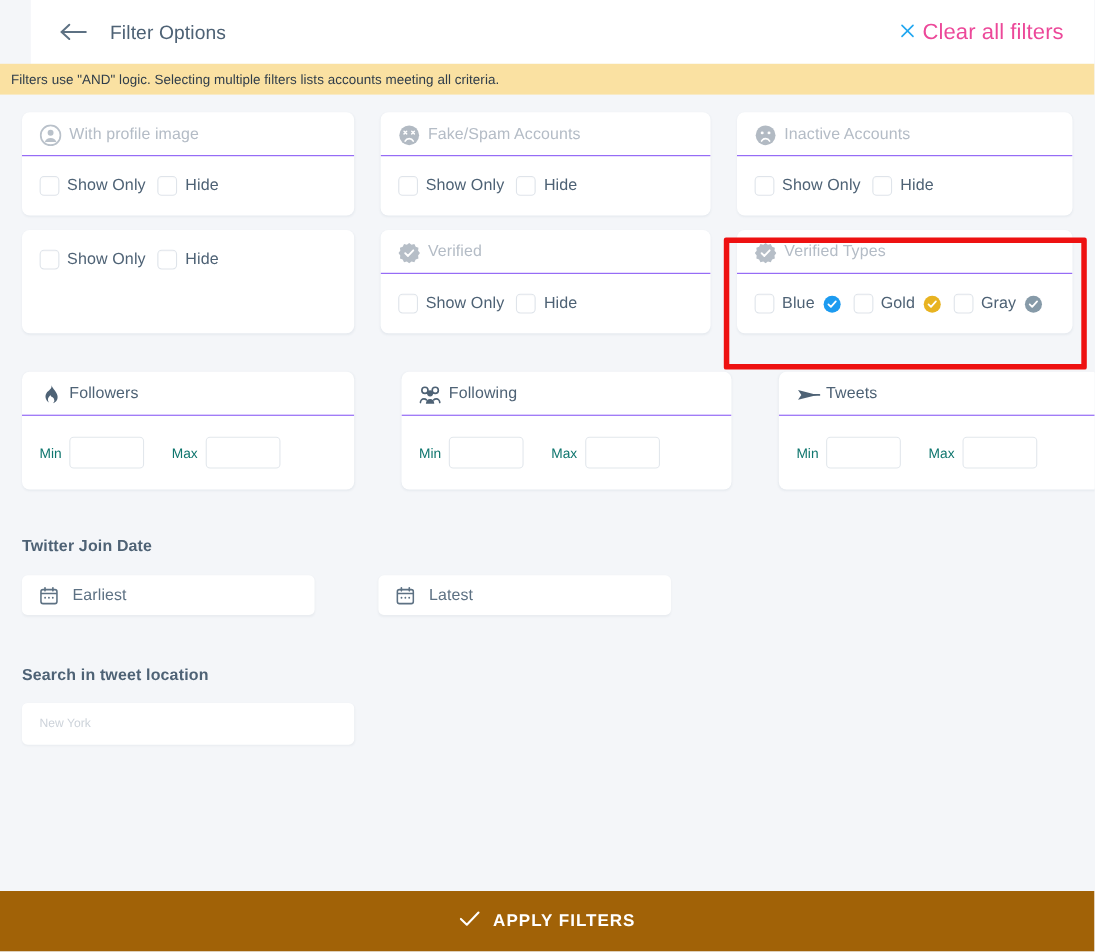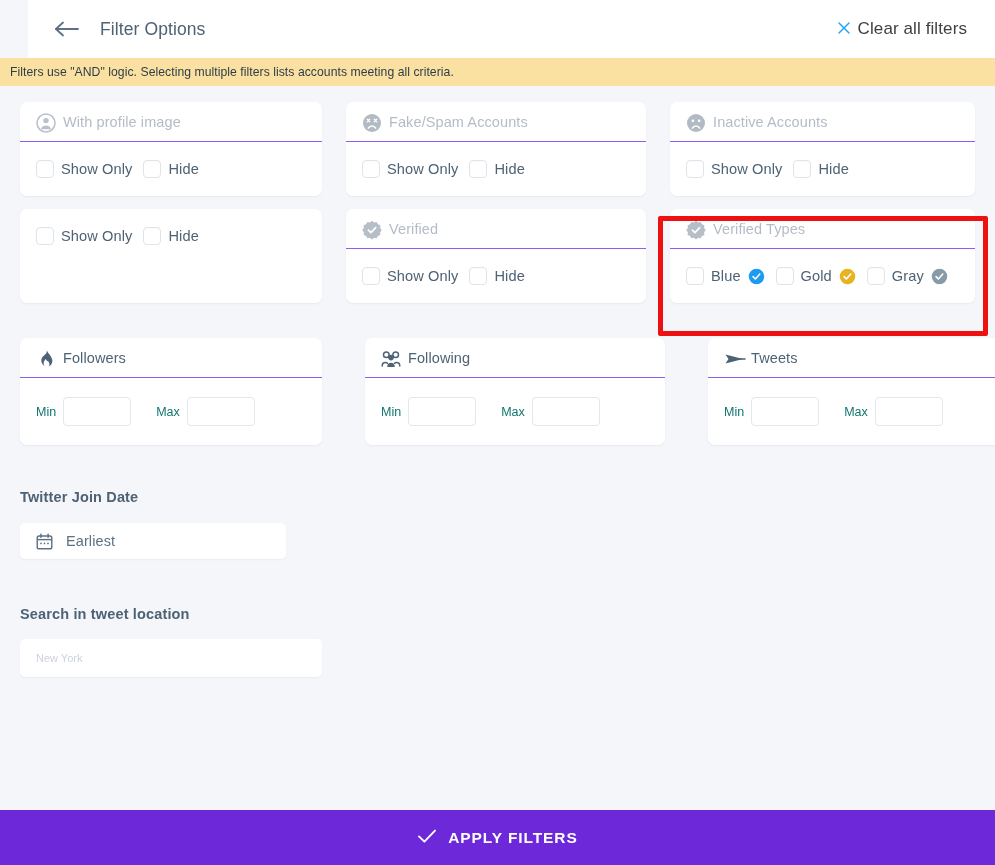--- a/index.html
+++ b/index.html
@@ -18,21 +18,21 @@
     padding: 0 28px 0 26px;
     margin-left: 28px;
   }
   .header-left { display: flex; align-items: center; gap: 20px; }
   .back-arrow { width: 26px; height: 20px; display: block; cursor: pointer; }
   .page-title {
     font-size: 17.5px; color: #4e6275; letter-spacing: .1px;
   }
   .clear-all {
     display: flex; align-items: center; gap: 7px;
-    color: #404040; font-size: 17px; cursor: pointer; letter-spacing: .1px;
+    color: #ec4899; font-size: 20px; cursor: pointer; letter-spacing: .1px;
   }
   .clear-x { font-size: 15px; line-height: 1; color: #22a7f0; }
 
   
   .notice {
     height: 28px; background: #fae1a2;
     display: flex; align-items: center;
     padding-left: 10px;
     font-size: 12.2px; color: #2f3d4a; letter-spacing: .05px;
   }
@@ -115,21 +115,21 @@
     box-shadow: 0 1px 2px rgba(60,80,110,.06);
     padding: 0 16px; outline: none;
     font-family: "Liberation Sans", sans-serif;
     font-size: 11px; color: #4c1d95;
   }
   .loc-input::placeholder { color: #cdd3da; }
 
   
   .apply-bar {
     position: absolute; left: 0; bottom: 0;
-    width: 995px; height: 55px; background: #6d28d9;
+    width: 995px; height: 55px; background: #a16207;
     display: flex; align-items: center; justify-content: center;
     gap: 11px; cursor: pointer;
   }
   .apply-label {
     color: #ffffff; font-size: 15.5px; font-weight: bold;
     letter-spacing: .9px;
   }
 
   
   .highlight-box {
@@ -420,20 +420,33 @@
             <rect x="1.3" y="3.2" width="15.4" height="13.5" rx="2" fill="none" stroke="#5d7183" stroke-width="1.5"></rect>
             <path d="M1.3 7 H16.7" stroke="#5d7183" stroke-width="1.5"></path>
             <path d="M5.2 1.4 V4.4 M12.8 1.4 V4.4" stroke="#5d7183" stroke-width="1.6" stroke-linecap="round"></path>
             <circle cx="5.3" cy="11" r="0.9" fill="#5d7183"></circle>
             <circle cx="9" cy="11" r="0.9" fill="#5d7183"></circle>
             <circle cx="12.7" cy="11" r="0.9" fill="#5d7183"></circle>
           </svg>
         </span>
         <span class="date-label">Earliest</span>
       </div>
+      <div class="date-field">
+        <span class="badge">
+          <svg viewBox="0 0 18 18" width="17" height="17">
+            <rect x="1.3" y="3.2" width="15.4" height="13.5" rx="2" fill="none" stroke="#5d7183" stroke-width="1.5"></rect>
+            <path d="M1.3 7 H16.7" stroke="#5d7183" stroke-width="1.5"></path>
+            <path d="M5.2 1.4 V4.4 M12.8 1.4 V4.4" stroke="#5d7183" stroke-width="1.6" stroke-linecap="round"></path>
+            <circle cx="5.3" cy="11" r="0.9" fill="#5d7183"></circle>
+            <circle cx="9" cy="11" r="0.9" fill="#5d7183"></circle>
+            <circle cx="12.7" cy="11" r="0.9" fill="#5d7183"></circle>
+          </svg>
+        </span>
+        <span class="date-label">Latest</span>
+      </div>
     </div>
   </div>
 
   <div class="loc-sec">
     <div class="section-title">Search in tweet location</div>
     <input class="loc-input" type="text" placeholder="New York" style="">
   </div>
 
   <div class="apply-bar">
     <span>

